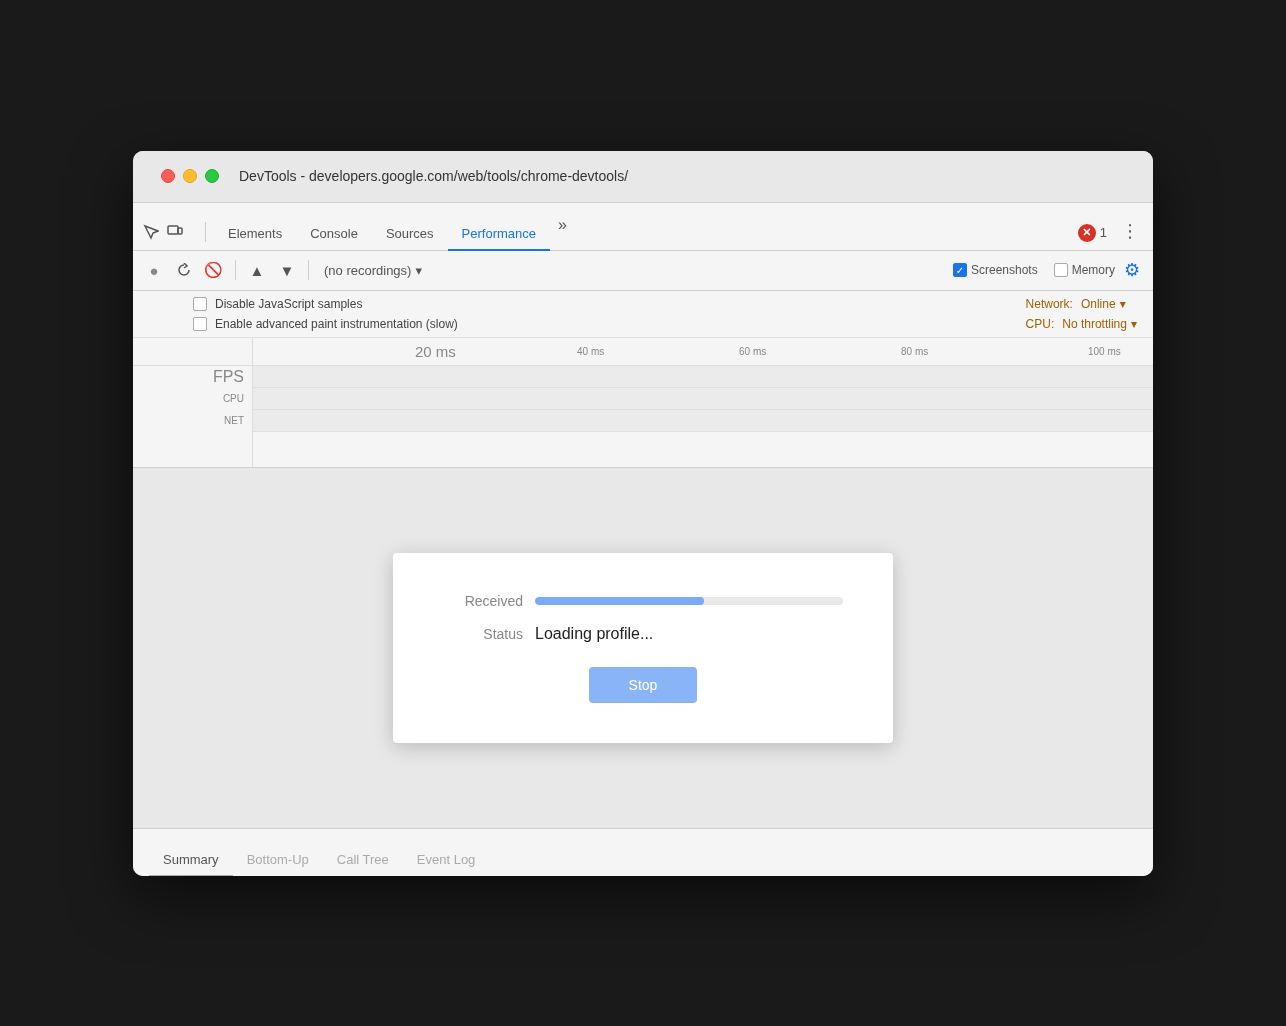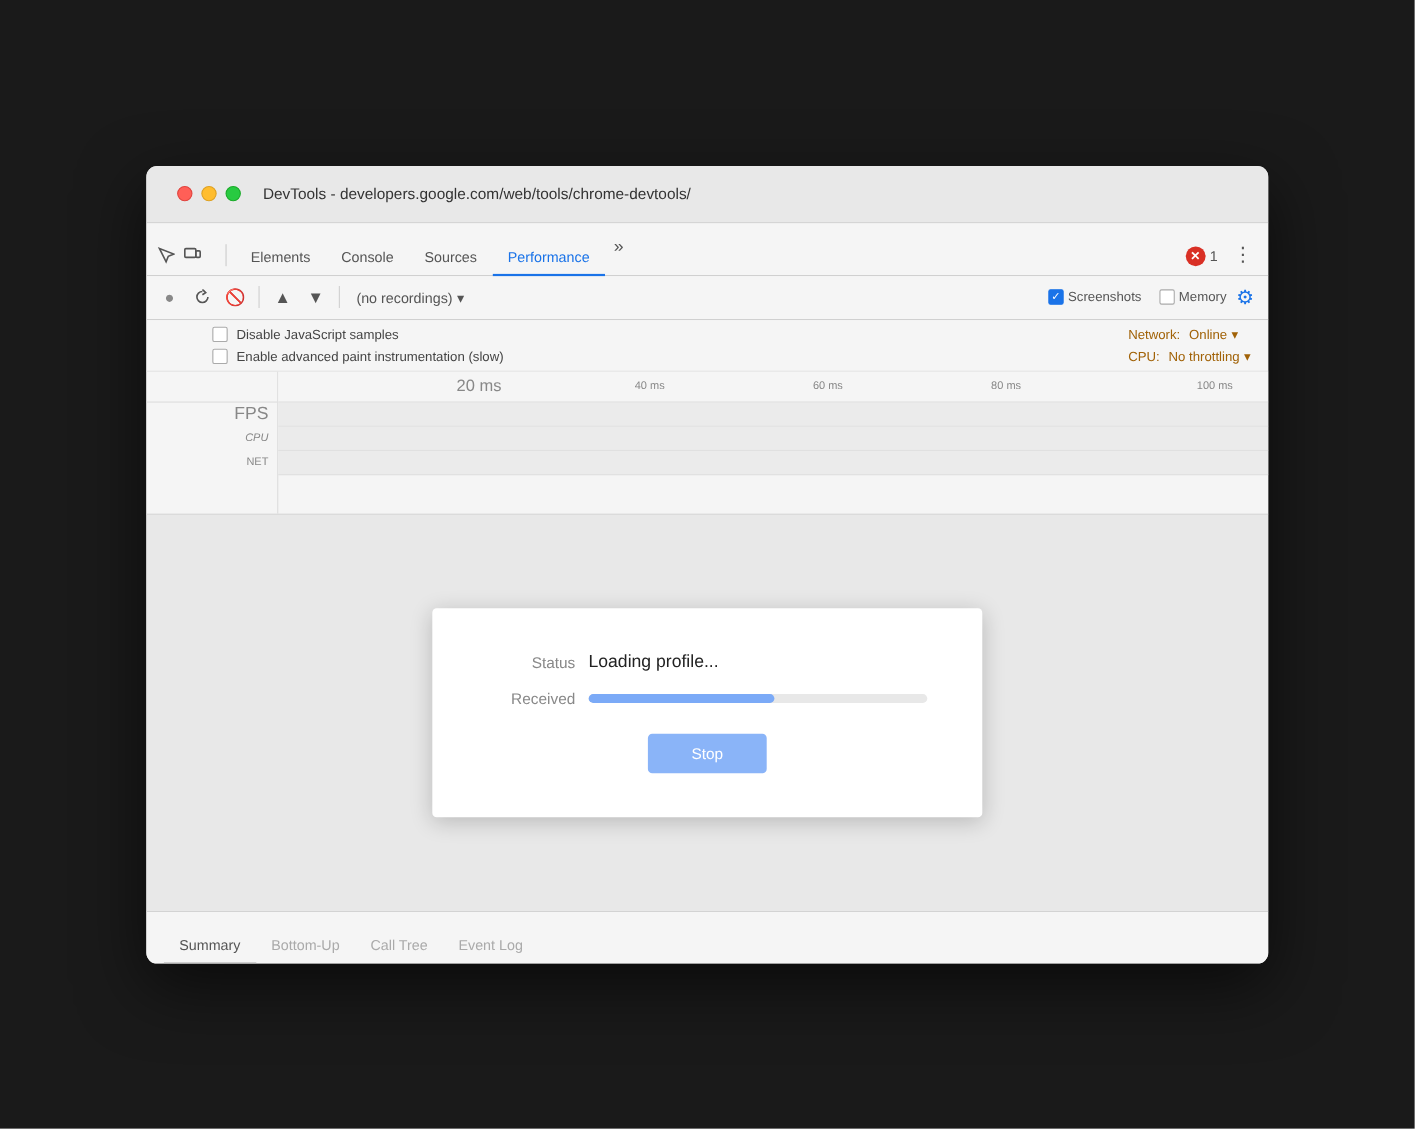--- a/index.html
+++ b/index.html
@@ -435,21 +435,21 @@
     </div>
   </div>
 
   <div class="timeline-area">
     <div style="display:flex;height:100%;">
 
       <div style="width:120px;flex-shrink:0;border-right:1px solid #ddd;">
         <div style="height:28px;border-bottom:1px solid #ddd;"></div>
         <div style="display:flex;flex-direction:column;">
           <div style="height:22px;display:flex;align-items:center;justify-content:flex-end;padding-right:8px;font-size:16px;color:#888;">FPS</div>
-          <div style="height:22px;display:flex;align-items:center;justify-content:flex-end;padding-right:8px;font-size:10px;color:#888;font-style:italic;">CPU</div>
+          <div style="height:22px;display:flex;align-items:center;justify-content:flex-end;padding-right:8px;font-size:10px;color:#888;">CPU</div>
           <div style="height:22px;display:flex;align-items:center;justify-content:flex-end;padding-right:8px;font-size:10px;color:#888;">NET</div>
         </div>
       </div>
 
       <div style="flex:1;display:flex;flex-direction:column;">
 
         <div style="height:28px;border-bottom:1px solid #ddd;position:relative;background:#f5f5f5;">
           <span style="position:absolute;left:18%;font-size:15px;color:#888;top:50%;transform:translateY(-50%);">20 ms</span>
           <span style="position:absolute;left:36%;font-size:10px;color:#888;top:50%;transform:translateY(-50%);">40 ms</span>
           <span style="position:absolute;left:54%;font-size:10px;color:#888;top:50%;transform:translateY(-50%);">60 ms</span>
@@ -460,29 +460,29 @@
         <div style="height:22px;background:#ebebeb;border-bottom:1px solid #e0e0e0;"></div>
         <div style="height:22px;background:#ebebeb;border-bottom:1px solid #e0e0e0;"></div>
         <div style="height:22px;background:#ebebeb;border-bottom:1px solid #e0e0e0;"></div>
       </div>
     </div>
   </div>
 
   <div class="main-content">
     <div class="loading-dialog">
       <div class="dialog-row">
-        <span class="dialog-label">Status</span>
-        <span class="dialog-value">Loading profile...</span>
-      </div>
-      <div class="dialog-row">
         <span class="dialog-label">Received</span>
         <div class="progress-bar-container">
           <div class="progress-bar-fill" style="width: 55%;"></div>
         </div>
       </div>
+      <div class="dialog-row">
+        <span class="dialog-label">Status</span>
+        <span class="dialog-value">Loading profile...</span>
+      </div>
       <button class="stop-button">Stop</button>
     </div>
   </div>
 
   <div class="bottom-tabs">
     <div class="bottom-tab active">
       <span>Summary</span>
     </div>
     <div class="bottom-tab">
       <span>Bottom-Up</span>

